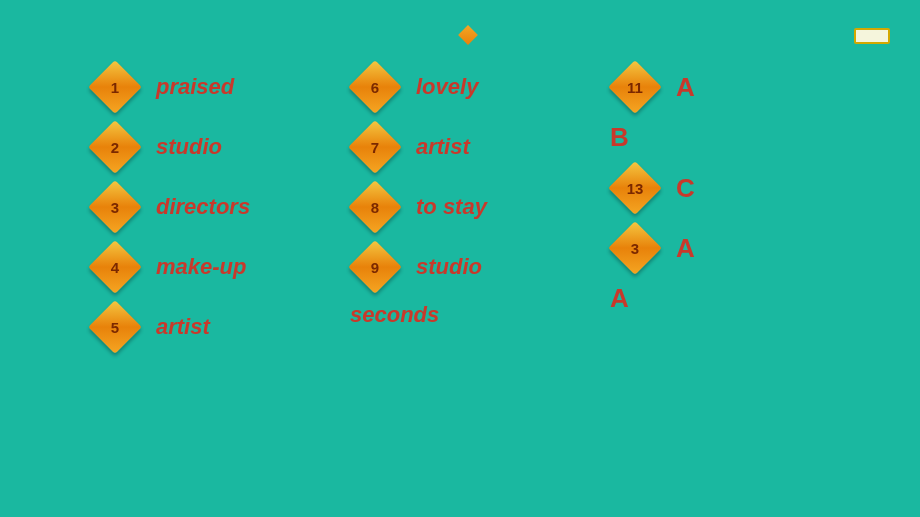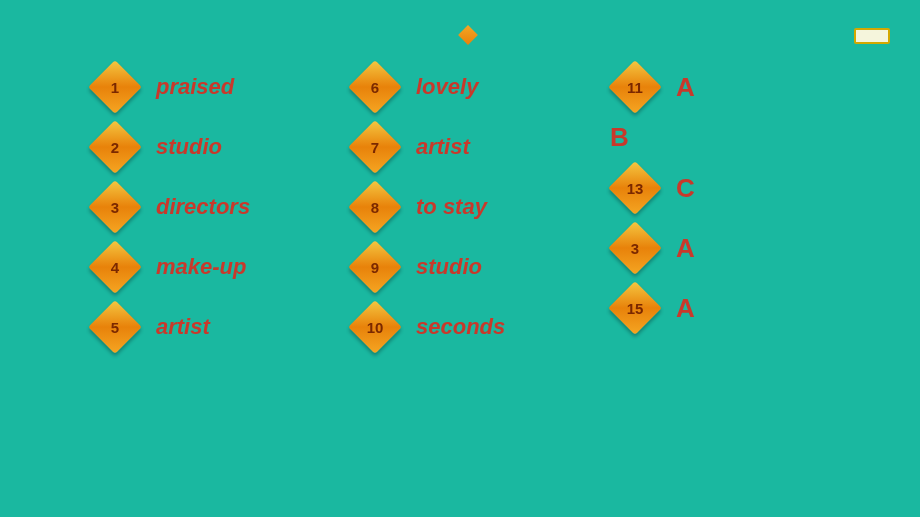--- a/index.html
+++ b/index.html
@@ -190,23 +190,20 @@
         </div>
         <span class="item-text">to stay</span>
       </div>
       <div class="item">
         <div class="diamond-badge">
           <span class="diamond-num">9</span>
         </div>
         <span class="item-text">studio</span>
       </div>
       <div class="item">
-        <div class="diamond-badge">
-          <span class="diamond-num">10</span>
-        </div>
         <span class="item-text">seconds</span>
       </div>
     </div>
 
   <div class="column" id="col2">
       <div class="item">
         <div class="diamond-badge">
           <span class="diamond-num">11</span>
         </div>
         <span class="item-text answer">A</span>
@@ -220,19 +217,16 @@
         </div>
         <span class="item-text answer">C</span>
       </div>
       <div class="item">
         <div class="diamond-badge">
           <span class="diamond-num">3</span>
         </div>
         <span class="item-text answer">A</span>
       </div>
       <div class="item">
-        <div class="diamond-badge">
-          <span class="diamond-num">15</span>
-        </div>
         <span class="item-text answer">A</span>
       </div>
     </div>
 </div>
 
 </body></html>

